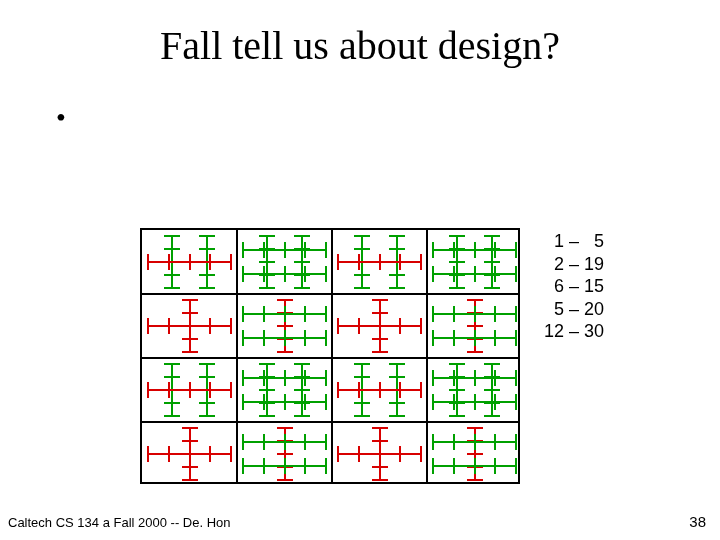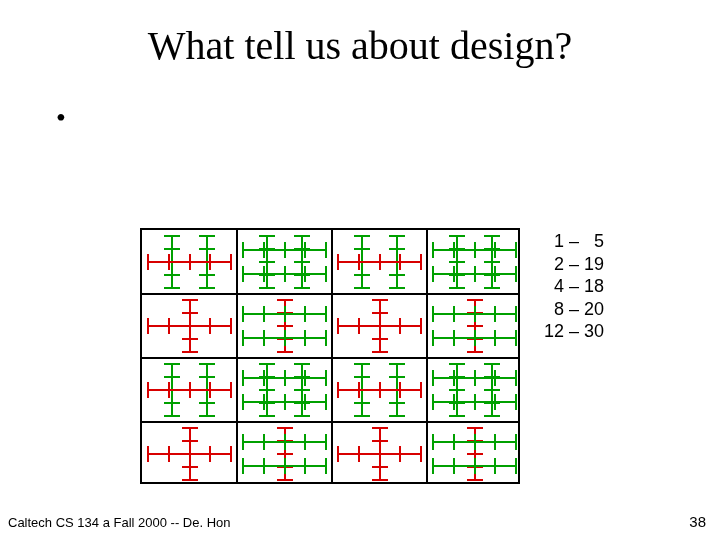--- a/index.html
+++ b/index.html
@@ -73,21 +73,21 @@
     color: #000;
   }
   
   .tick { position: absolute; }
   .tick-v { width: 2px; }  
   .tick-h { height: 2px; } 
 </style>
 </head>
 <body>
 
-<h1 class="title">What tell us about design?</h1>
+<h1 class="title">Fall tell us about design?</h1>
 
 <div class="bullet">
   <div class="bullet-row">
     <span class="bullet-mark">•</span>
   </div>
 </div>
 
 <div class="figure-area">
   <div class="grid" id="grid">
       <div class="vline" style="left: 94px;"></div>
@@ -382,21 +382,21 @@
       <div class="tick tick-v" style="top: 227.52px; left: 290px; height: 16px; background: rgb(0, 160, 0);"></div>
       <div class="tick tick-v" style="top: 227.52px; left: 310.75px; height: 16px; background: rgb(0, 160, 0);"></div>
       <div class="tick tick-v" style="top: 227.52px; left: 331.5px; height: 16px; background: rgb(0, 160, 0);"></div>
       <div class="tick tick-v" style="top: 227.52px; left: 352.25px; height: 16px; background: rgb(0, 160, 0);"></div>
       <div class="tick tick-v" style="top: 227.52px; left: 373px; height: 16px; background: rgb(0, 160, 0);"></div>
     </div>
   <div class="labels">
     <div class="tbl" id="tbl">
         <div>  1 –   5</div>
         <div>  2 – 19</div>
-        <div>  4 – 18</div>
-        <div>  8 – 20</div>
+        <div>  6 – 15</div>
+        <div>  5 – 20</div>
         <div>12 – 30</div>
       </div>
   </div>
 </div>
 
 <div class="footer-left">Caltech CS 134 a Fall 2000 -- De. Hon</div>
 <div class="footer-right">38</div>
 
 </body></html>

